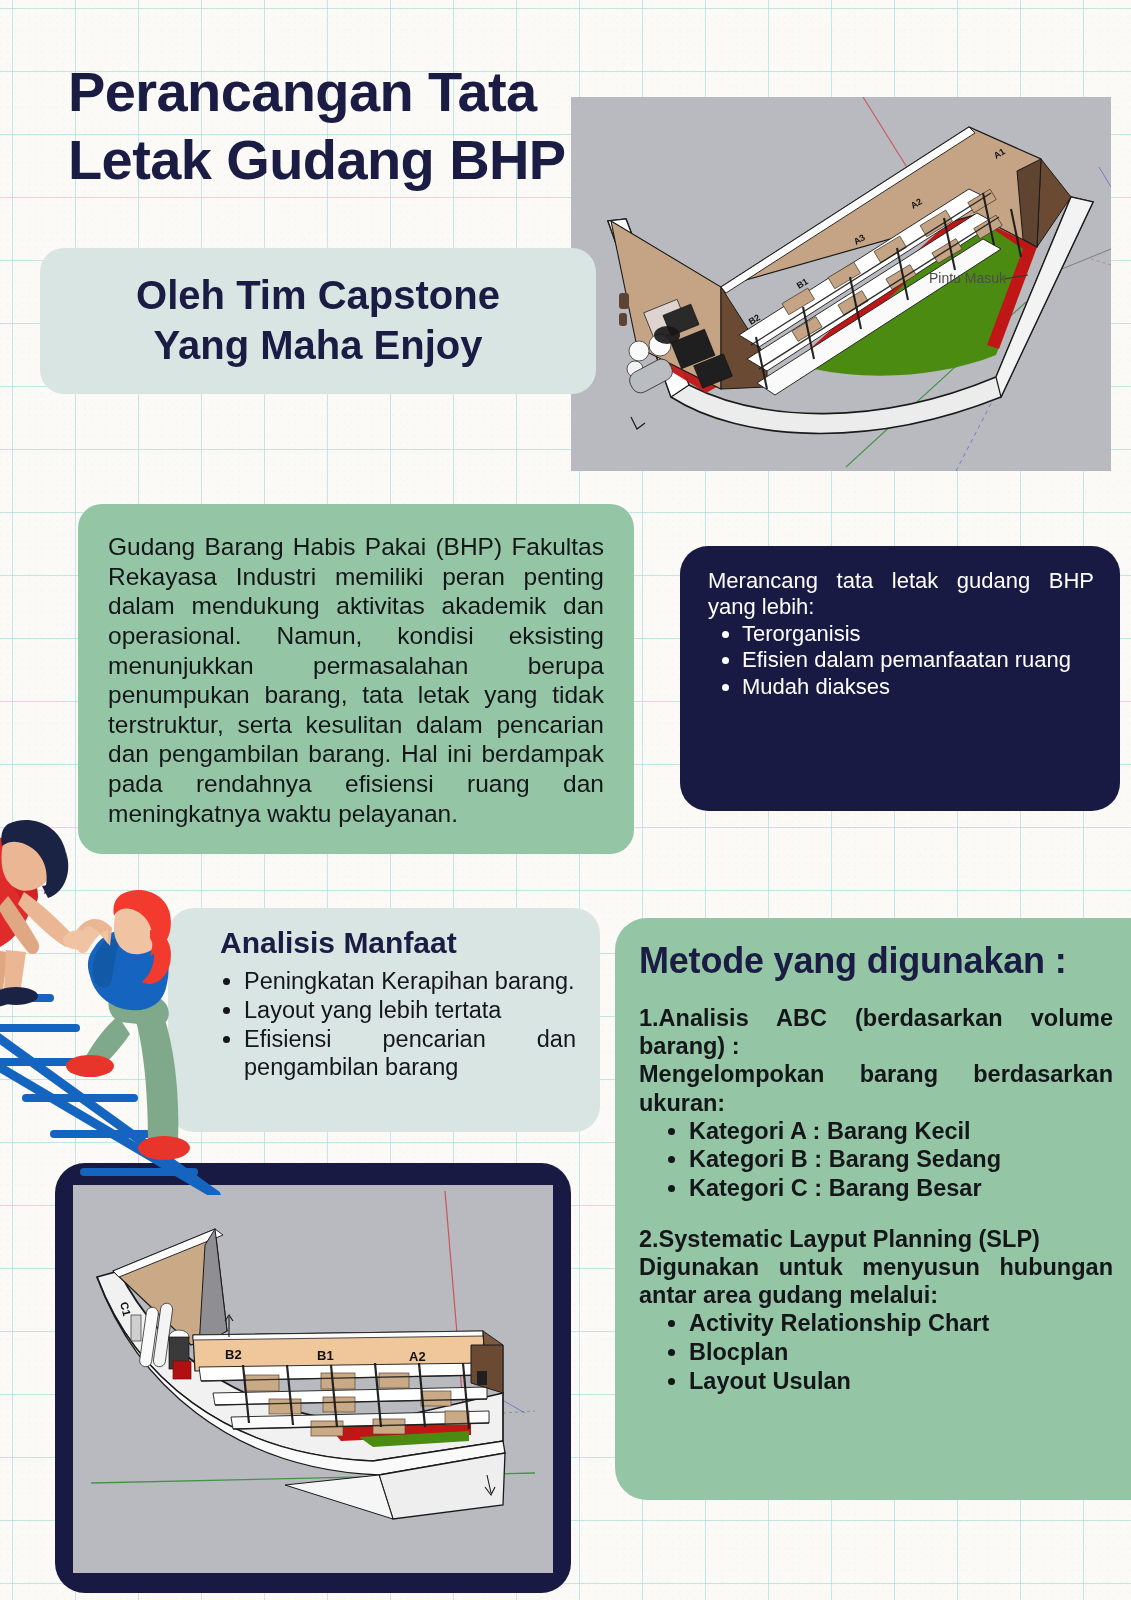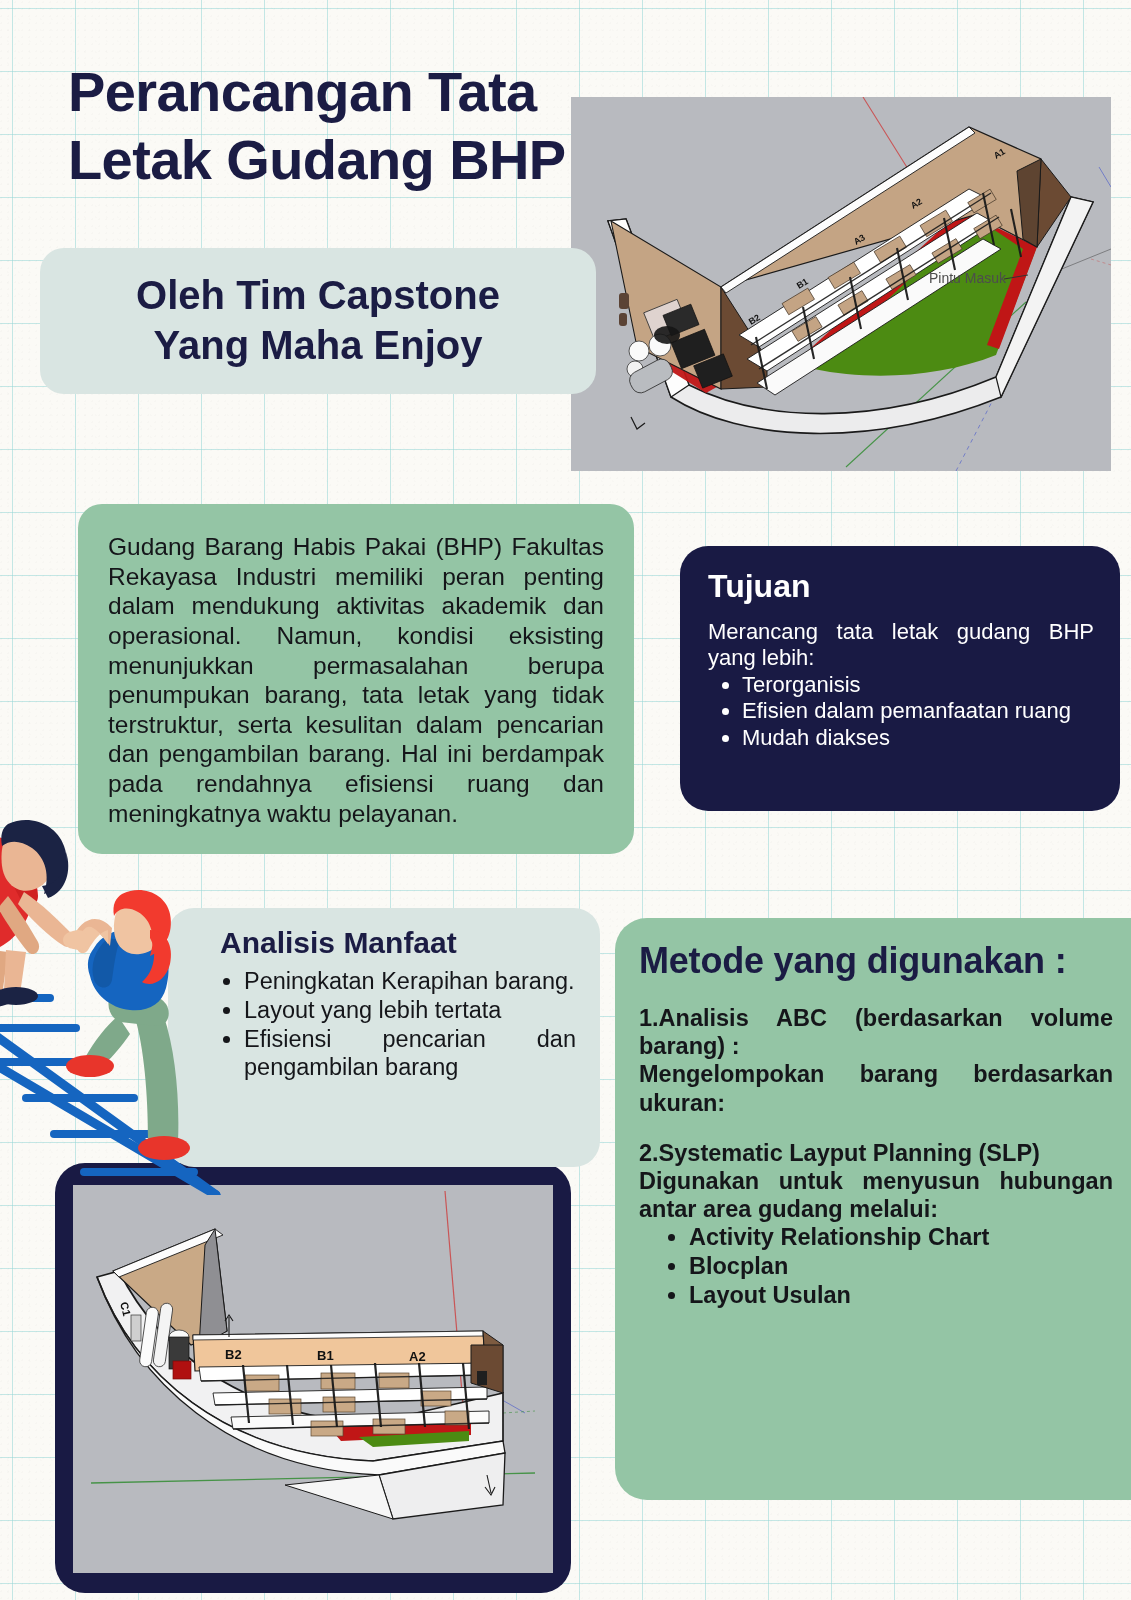--- a/index.html
+++ b/index.html
@@ -124,21 +124,21 @@
     margin: 1px 0 0 34px;
     font-size: 22px;
     line-height: 1.2;
   }
   #tujuan-list li { text-align: justify; text-align-last: left; }
 
   
   #manfaat-card {
     position: absolute;
     left: 168px; top: 908px;
-    width: 432px; height: 259px;
+    width: 432px; height: 224px;
     background: #d9e5e2;
     border-radius: 26px;
     z-index: 6;
     padding: 18px 24px 0 48px;
   }
   #manfaat-title {
     color: #1b1c44;
     font-size: 30px;
     font-weight: bold;
     margin: 0 0 8px 4px;
@@ -320,21 +320,20 @@
   <div id="subtitle-card">
     <div id="subtitle-text">Oleh Tim Capstone
 Yang Maha Enjoy</div>
   </div>
 
   <div id="desc-card">
     <div id="desc-text">Gudang Barang Habis Pakai (BHP) Fakultas Rekayasa Industri memiliki peran penting dalam mendukung aktivitas akademik dan operasional. Namun, kondisi eksisting menunjukkan permasalahan berupa penumpukan barang, tata letak yang tidak terstruktur, serta kesulitan dalam pencarian dan pengambilan barang. Hal ini berdampak pada rendahnya efisiensi ruang dan meningkatnya waktu pelayanan.</div>
   </div>
 
   <div id="tujuan-card">
-    <div id="tujuan-title">Tujuan</div>
     <div id="tujuan-lead">Merancang tata letak gudang BHP yang lebih:</div>
     <ul id="tujuan-list">
       <li>Terorganisis</li>
       <li>Efisien dalam pemanfaatan ruang</li>
       <li>Mudah diakses</li>
     </ul>
   </div>
 
   <div id="manfaat-card">
     <div id="manfaat-title">Analisis Manfaat</div>
@@ -344,20 +343,25 @@
       <li>Efisiensi pencarian dan pengambilan barang</li>
     </ul>
   </div>
 
   <div id="metode-card">
     <div id="metode-title">Metode yang digunakan :</div>
 
     <div class="metode-block">
       <div class="metode-para">1.Analisis ABC (berdasarkan volume barang) :</div>
       <div class="metode-para">Mengelompokan barang berdasarkan ukuran:</div>
+      <ul class="metode-list">
+        <li>Kategori A : Barang Kecil</li>
+        <li>Kategori B : Barang Sedang</li>
+        <li>Kategori C : Barang Besar</li>
+      </ul>
     </div>
 
     <div class="metode-gap"></div>
 
     <div class="metode-block">
       <div class="metode-para">2.Systematic Layput Planning (SLP)</div>
       <div class="metode-para">Digunakan untuk menyusun hubungan antar area gudang melalui:</div>
       <ul class="metode-list">
         <li>Activity Relationship Chart</li>
         <li>Blocplan</li>

